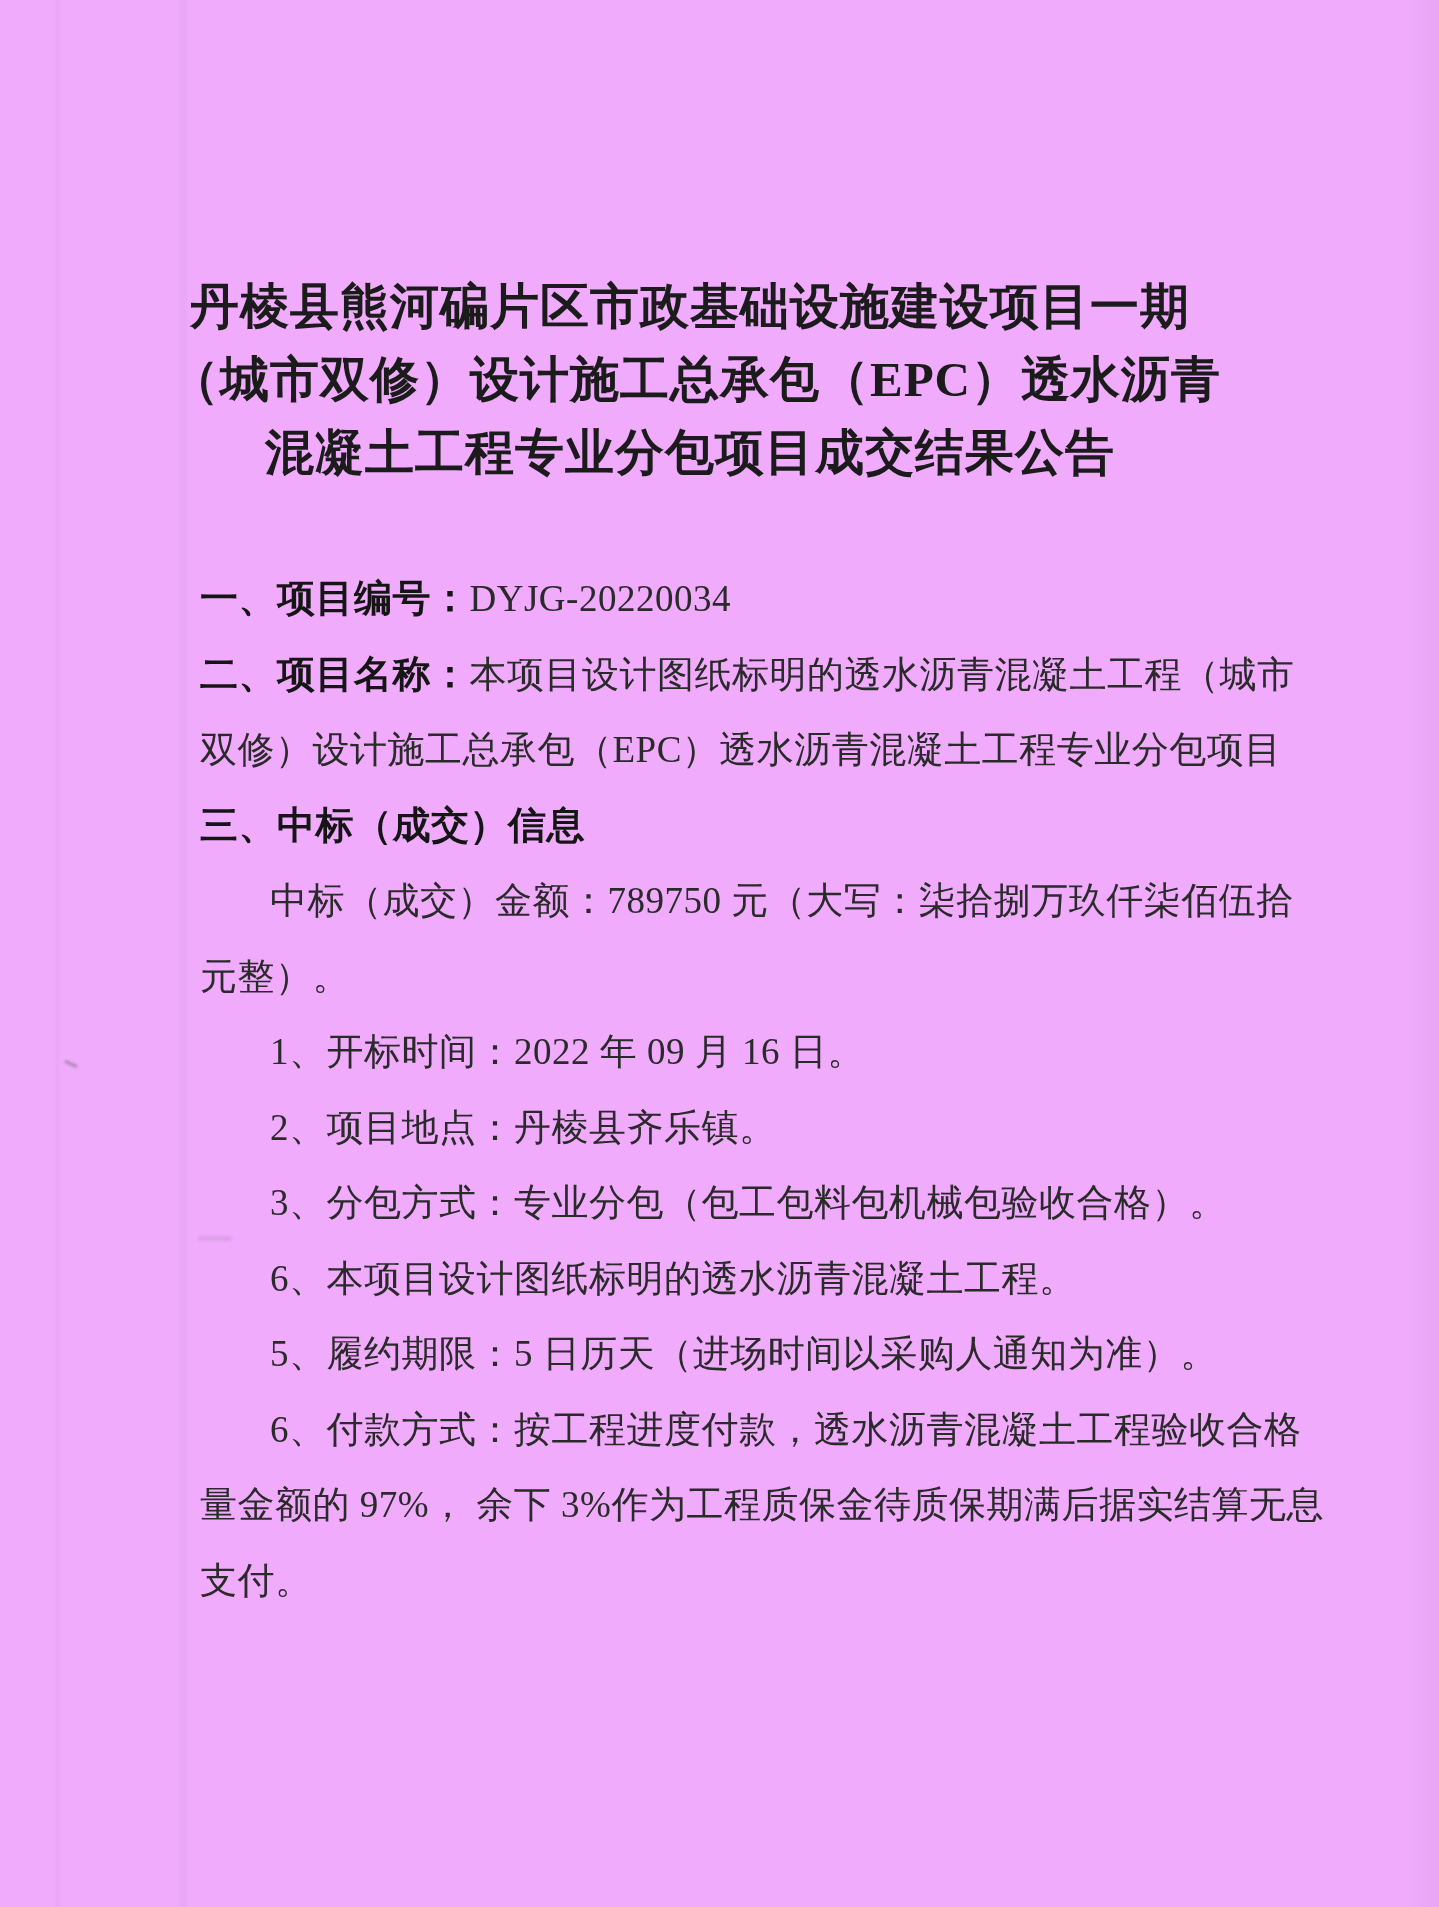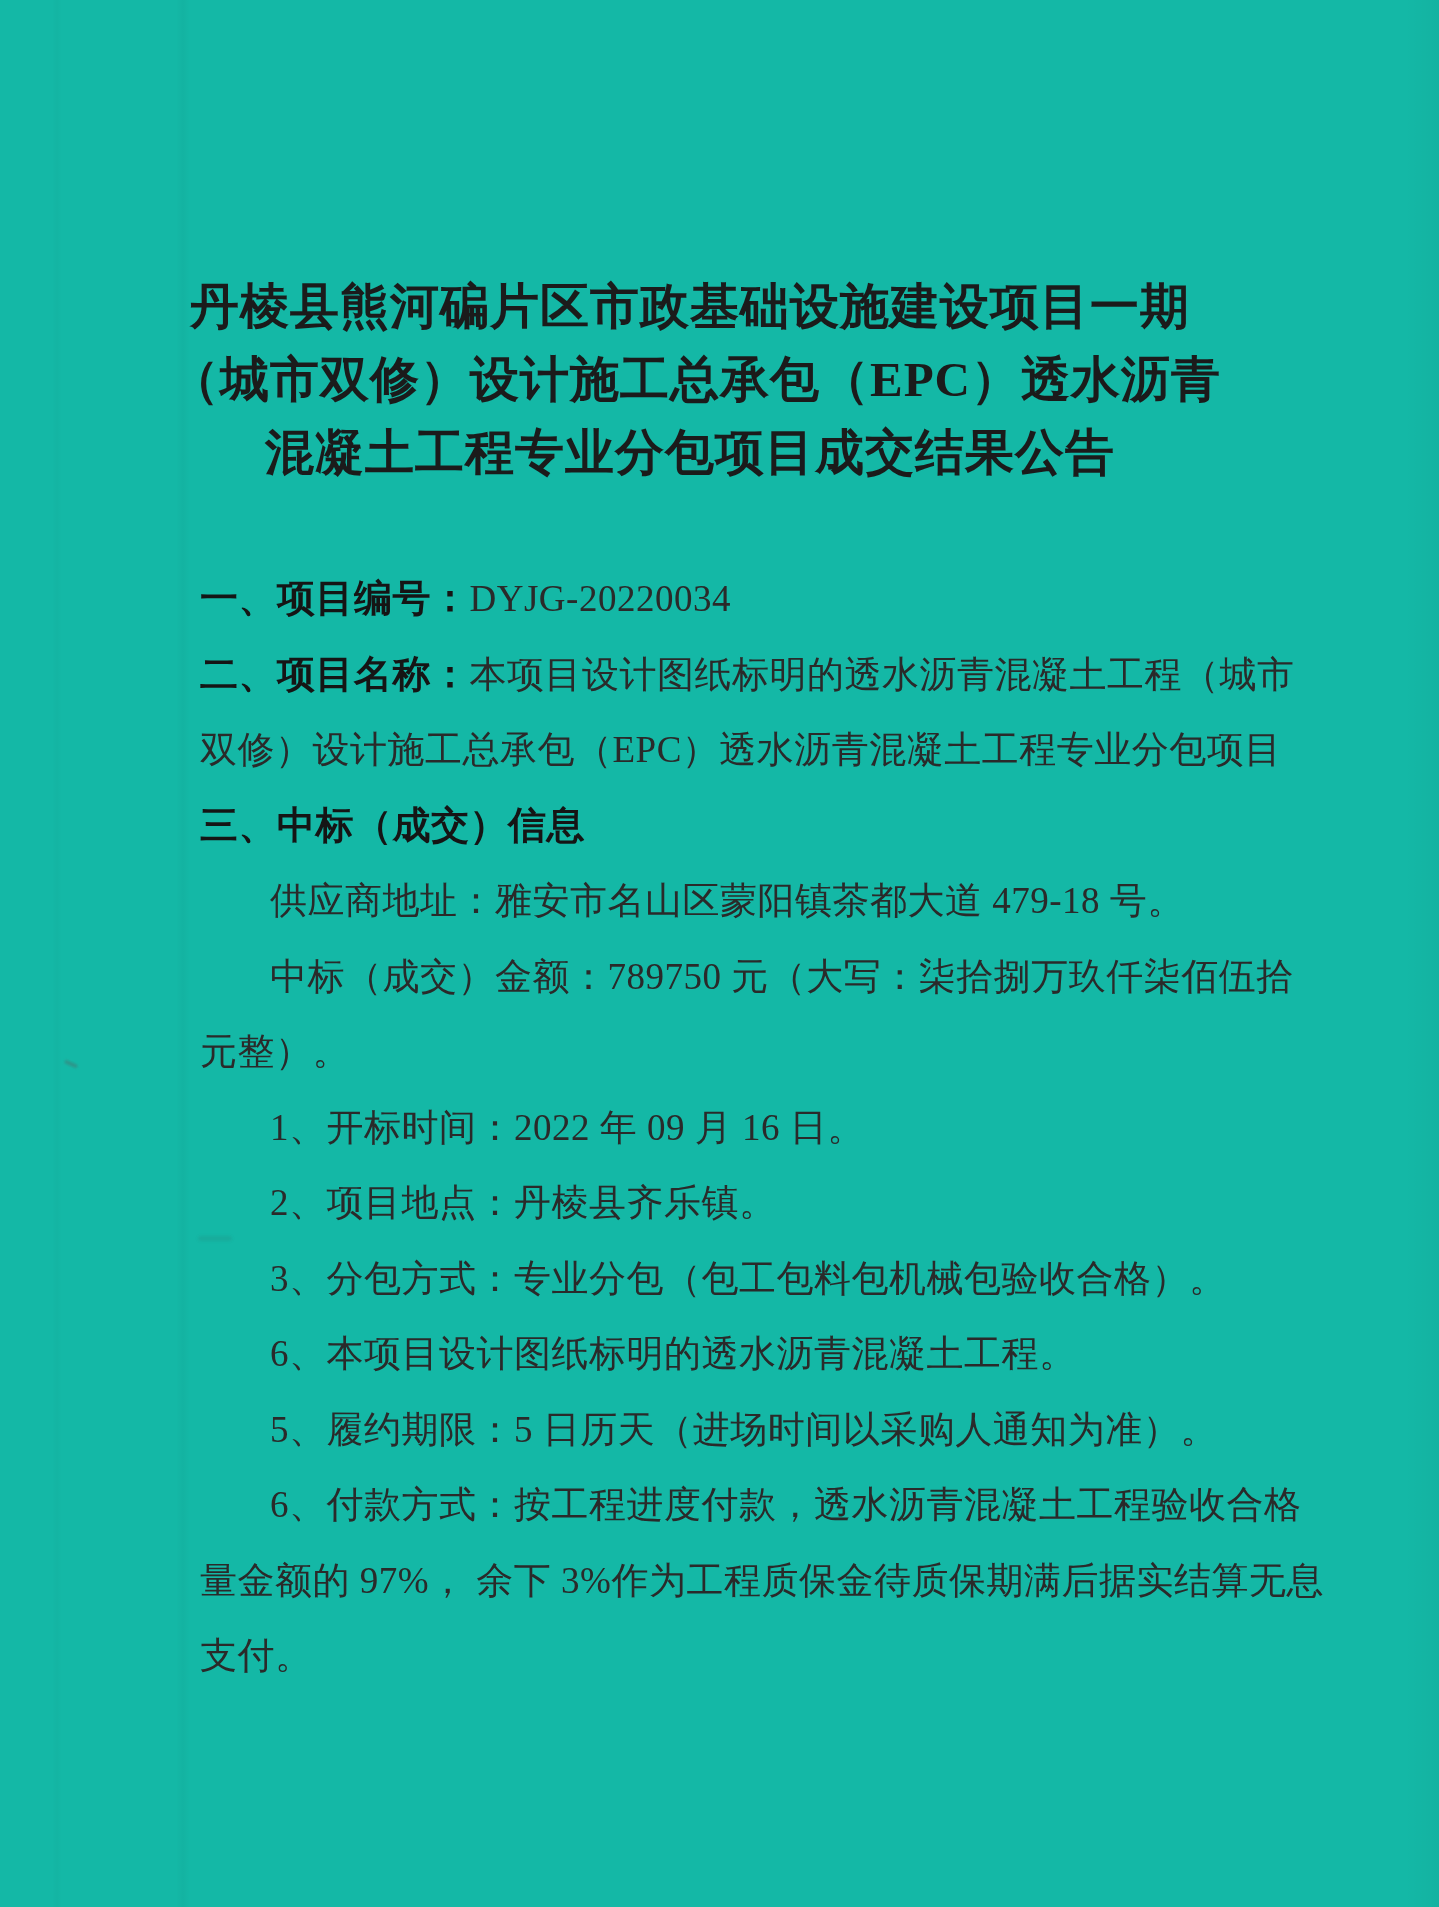--- a/index.html
+++ b/index.html
@@ -1,20 +1,20 @@
 <!DOCTYPE html>
 <html><head>
 <meta charset="utf-8">
 <style>
   html, body { margin: 0; padding: 0; }
   .page {
     position: relative;
     width: 1439px;
     height: 1907px;
-    background: #14b8a6;
+    background: #f0abfc;
     overflow: hidden;
     font-family: "Liberation Serif", "DejaVu Serif", serif;
     color: #262626;
   }
   
   .scan-band-left {
     position: absolute; top: 0; left: 176px; width: 14px; height: 100%;
     background: linear-gradient(90deg, rgba(0,0,0,0) 0%, rgba(0,0,0,0.028) 50%, rgba(0,0,0,0) 100%);
     pointer-events: none;
   }
@@ -91,21 +91,20 @@
 
     <div class="line"><span class="hd">一、项目编号：</span><span>DYJG-20220034</span></div>
 
     <div class="line"><span class="hd">二、项目名称：</span><span>本项目设计图纸标明的透水沥青混凝土工程（城市</span></div>
 
     <div class="line">双修）设计施工总承包（EPC）透水沥青混凝土工程专业分包项目</div>
 
     <div class="line hd">三、中标（成交）信息</div>
 
 
-    <div class="line indent">供应商地址：雅安市名山区蒙阳镇茶都大道 479-18 号。</div>
 
     <div class="line indent">中标（成交）金额：789750 元（大写：柒拾捌万玖仟柒佰伍拾</div>
 
     <div class="line">元整）。</div>
 
 
     <div class="line indent">1、开标时间：2022 年 09 月 16 日。</div>
     <div class="line indent">2、项目地点：丹棱县齐乐镇。</div>
     <div class="line indent">3、分包方式：专业分包（包工包料包机械包验收合格）。</div>
     <div class="line indent">6、本项目设计图纸标明的透水沥青混凝土工程。</div>

